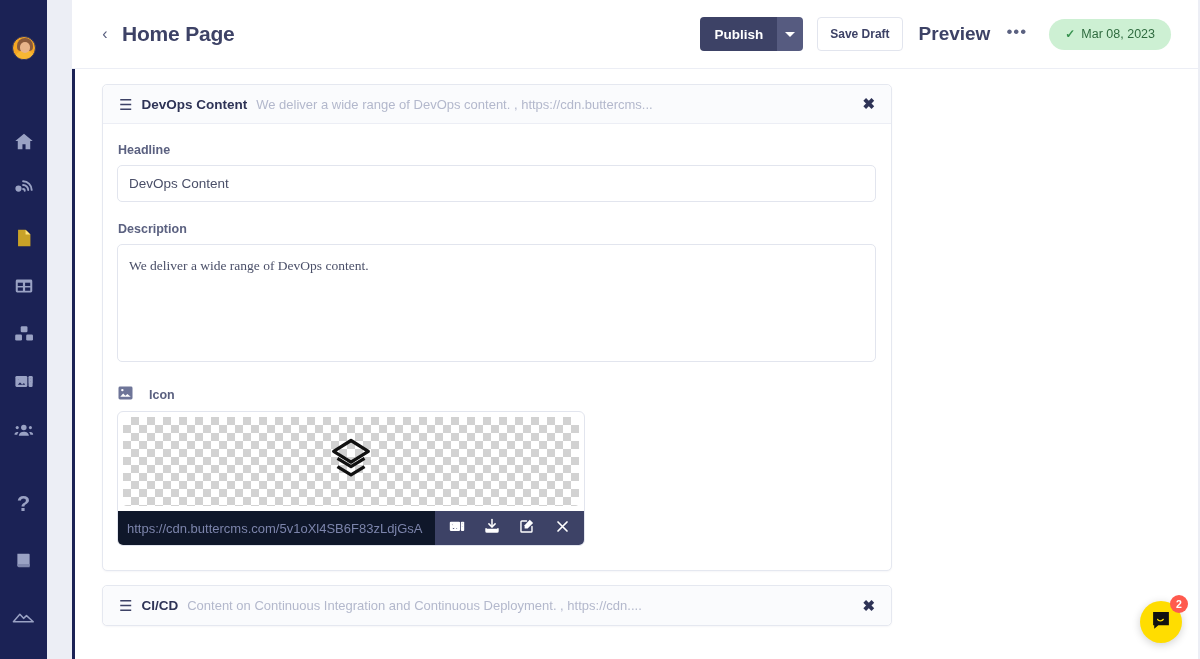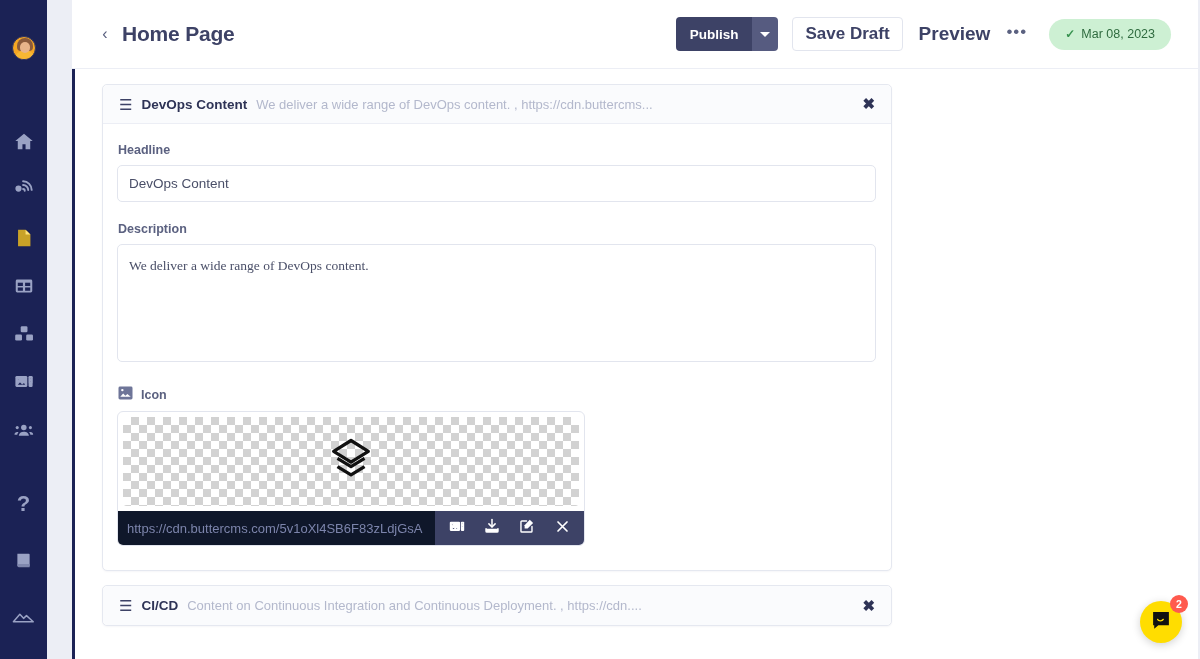--- a/index.html
+++ b/index.html
@@ -90,21 +90,21 @@
     display:flex; align-items:center; justify-content:center; cursor:pointer;
   }
   .publish-caret span {
     width:0;height:0;border-left:5px solid transparent;border-right:5px solid transparent;
     border-top:5px solid #ffffff; display:block;
   }
   .save-draft {
     margin-left:14px; height:34px;
     background:#ffffff; border:1px solid #e2e5ee; border-radius:4px;
     padding:0 12px; display:flex; align-items:center;
-    font-size:17px; font-weight:bold; color:#3d4266; cursor:pointer;
+    font-size:12px; font-weight:bold; color:#3d4266; cursor:pointer;
   }
   .preview-btn {
     margin-left:12px; font-size:19px; font-weight:bold; color:#3d4266; cursor:pointer;
     padding: 0 4px;
   }
   .more-btn {
     margin-left:12px; font-size:17px; color:#5b6180; cursor:pointer;
     letter-spacing:1px; line-height:1; padding-bottom:6px;
   }
   .status-pill {
@@ -159,21 +159,21 @@
   }
   .card-close {
     margin-left:auto; color:#2e3356; font-size:15px; font-weight:bold; cursor:pointer;
   }
   .card-body { padding:19px 20px 24px 14px; }
 
   .f-label {
     font-size:12.5px; font-weight:bold; color:#5b6180;
     margin:0 0 8px 1px;
   }
-  .f-label.with-icon { display:flex; align-items:center; gap:8px; }
+  .f-label.with-icon { display:flex; align-items:center; gap:16px; }
   .text-input {
     width:759px; height:37px;
     border:1px solid #e2e5ee; border-radius:5px;
     background:#fff; color:#4a4f68; font-size:13.5px;
     padding:0 11px; font-family:"Liberation Sans", sans-serif;
   }
   .textarea {
     width:759px; height:118px;
     border:1px solid #e2e5ee; border-radius:5px;
     background:#fff; color:#4a4f68; font-size:13.5px;

